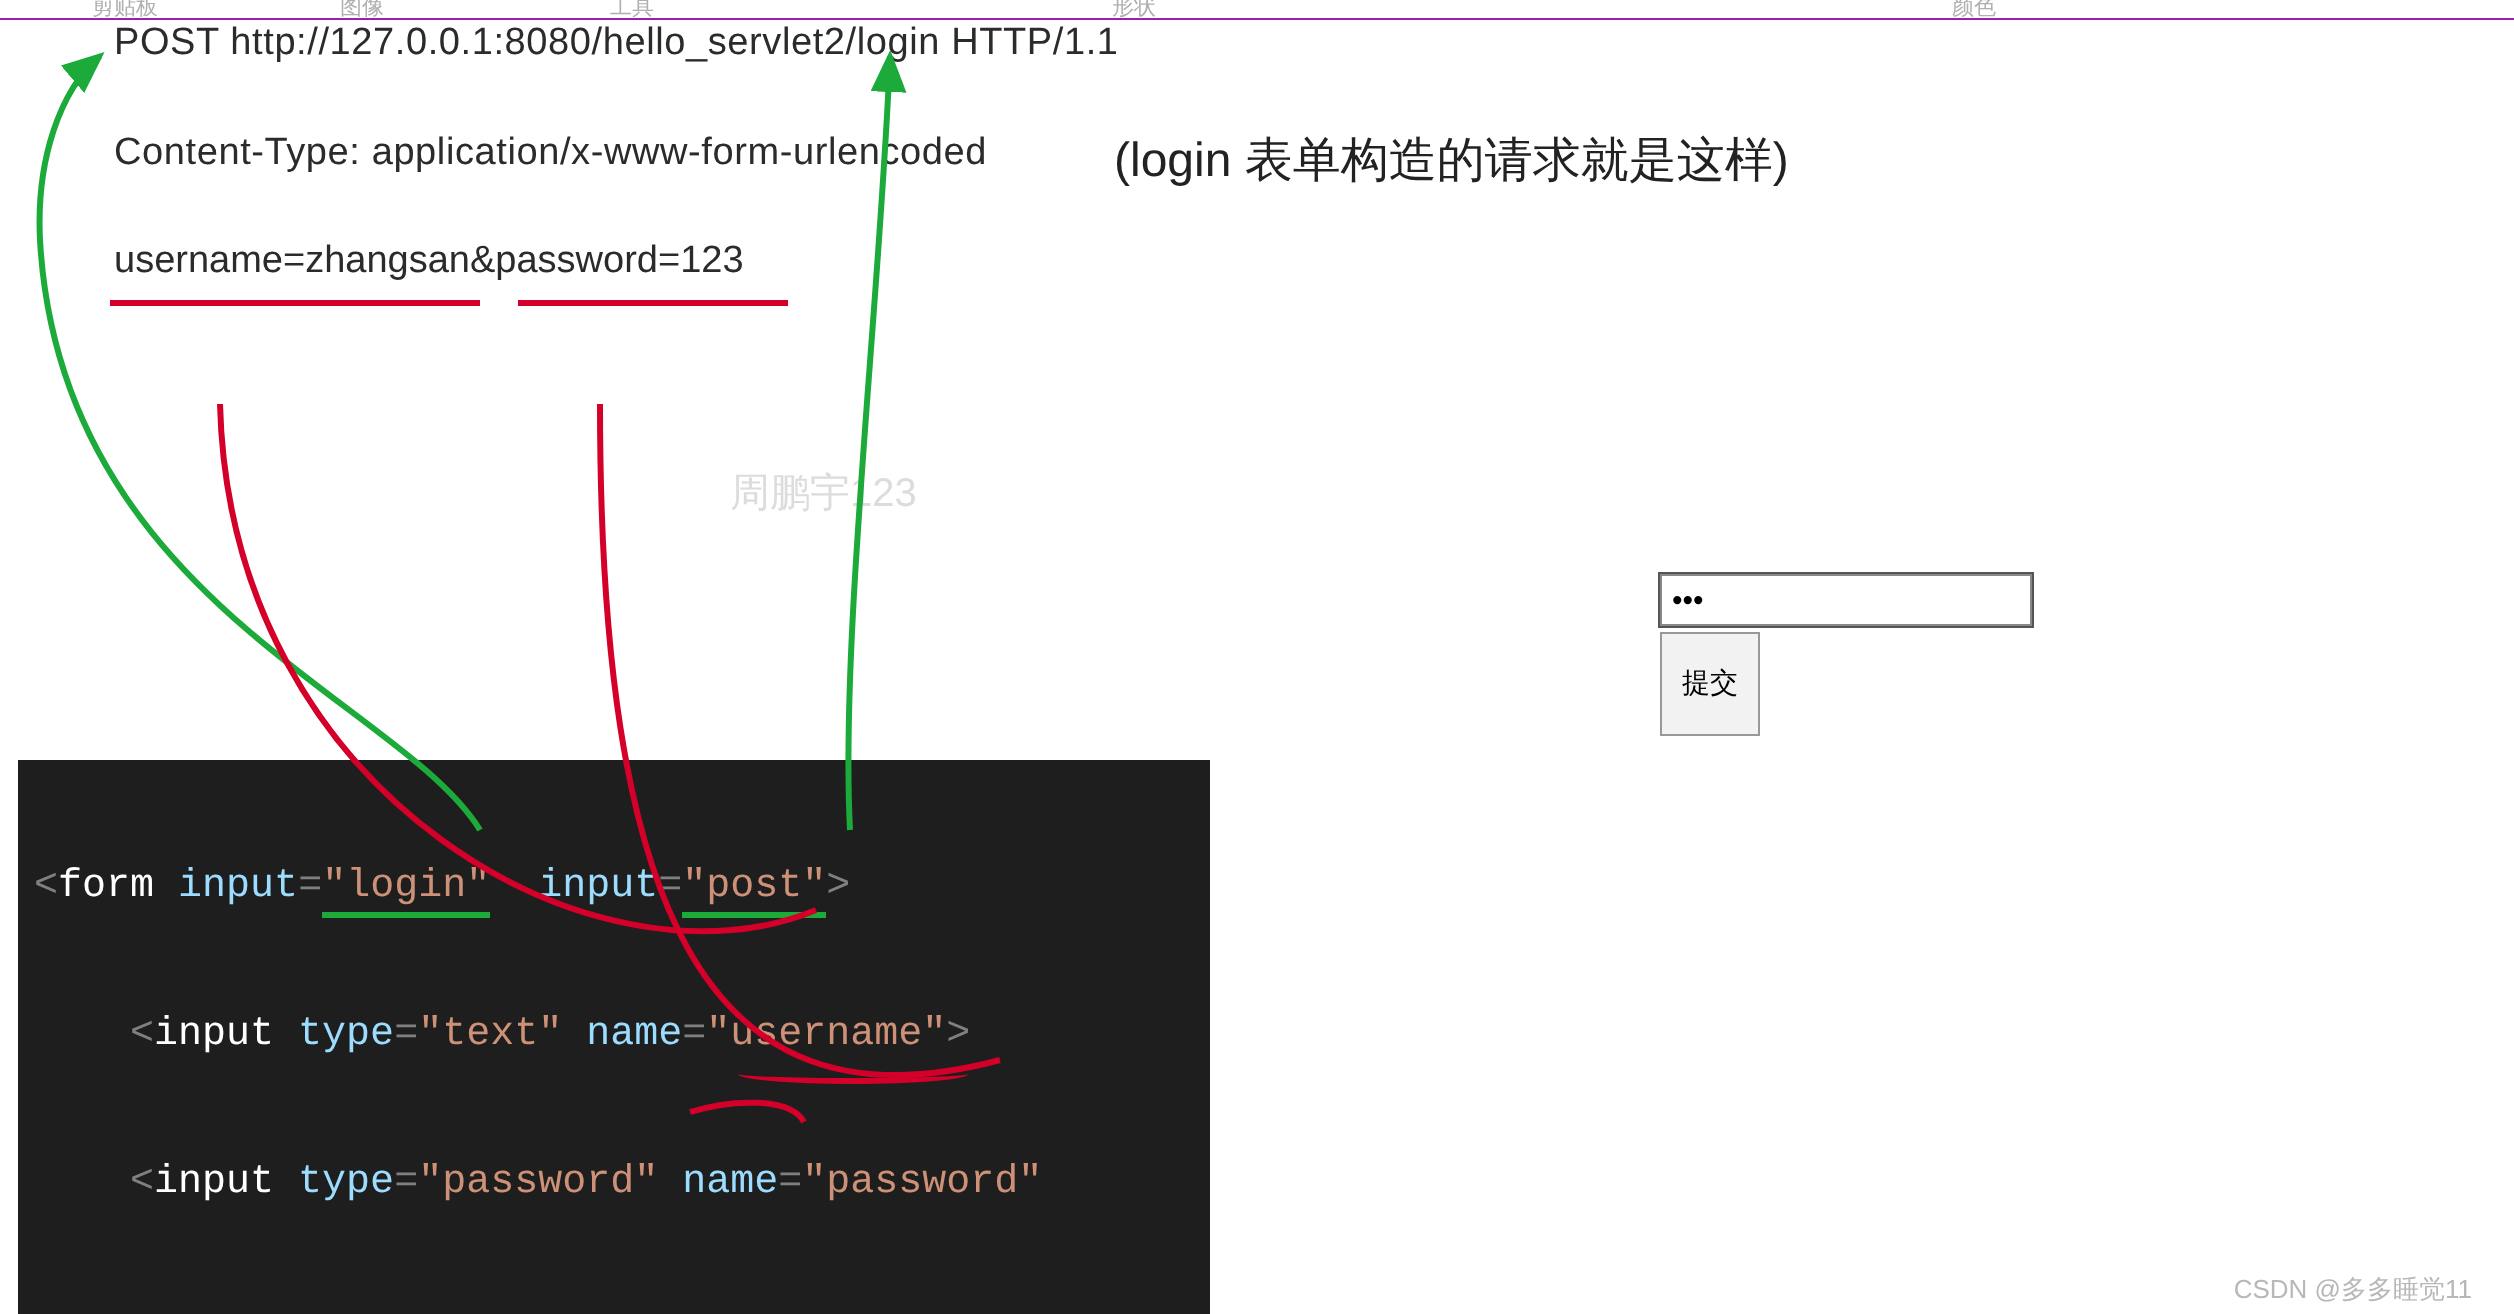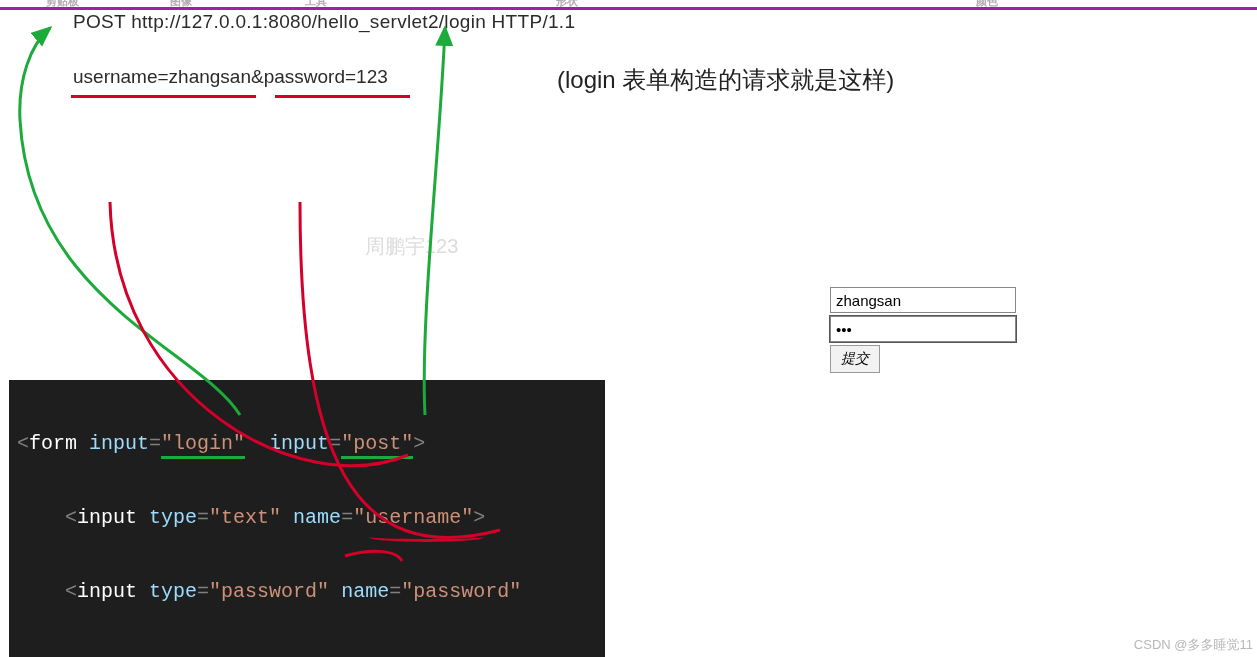--- a/index.html
+++ b/index.html
@@ -15,40 +15,39 @@
       position: relative;
       overflow: hidden;
     }
     
     .ribbon {
       position: absolute;
       top: 0;
       left: 0;
       right: 0;
       height: 10px;
-      border-bottom: 3px solid #a21caf;
+      border-bottom: 1px solid #a21caf;
       display: flex;
       align-items: flex-end;
       color: #b0b0b0;
       font-size: 11px;
-      font-weight: bold;
     }
     .ribbon span {
       position: absolute;
       bottom: -2px;
     }
     .ribbon .r1 { left: 46px; }
     .ribbon .r2 { left: 170px; }
     .ribbon .r3 { left: 305px; }
     .ribbon .r4 { left: 556px; }
     .ribbon .r5 { left: 976px; }
 
     .http-block {
       position: absolute;
-      left: 73px;
+      left: 57px;
       top: 9px;
       font-size: 19px;
       color: #2b2b2b;
       line-height: 1.4;
     }
     .http-line { margin-bottom: 28px; letter-spacing: 0.3px;}
     .body-line {
       position: relative;
       display:inline-block;
     }
@@ -105,24 +104,23 @@
       font-size: 15px;
       margin-bottom: 3px;
       font-family: Arial, sans-serif;
     }
     .form-preview input[type="password"] {
       box-shadow: 0 0 0 1px #555;
     }
     .form-preview button {
       border: 1px solid #999;
       background: #f2f2f2;
-      padding: 4px 10px;
+      padding: 16px 10px;
       font-size: 14px;
       cursor: pointer;
-      font-style: italic;
     }
 
     
     .code-block {
       position: absolute;
       left: 9px;
       top: 380px;
       width: 596px;
       background: #1e1e1e;
       color: #d4d4d4;
@@ -142,21 +140,21 @@
     .red-curve-small {
       position:absolute;
       left:352px; bottom:-6px;
       width:115px; height:10px;
       border-bottom:3px solid #d4002a;
       border-radius:0 0 50% 50%;
     }
 
     .footer {
       position: absolute;
-      right: 4px;
+      right: 21px;
       bottom: 3px;
       color: #b8b8b8;
       font-size: 13px;
       text-align: center;
     }
 
     
     .overlay {
       position: absolute;
       top: 0; left: 0;
@@ -171,34 +169,34 @@
 <div class="ribbon">
   <span class="r1">剪贴板</span>
   <span class="r2">图像</span>
   <span class="r3">工具</span>
   <span class="r4">形状</span>
   <span class="r5">颜色</span>
 </div>
 
 <div class="http-block">
   <div class="http-line">POST http://127.0.0.1:8080/hello_servlet2/login HTTP/1.1</div>
+  <div class="http-line">Content-Type: application/x-www-form-urlencoded</div>
   <div class="body-line">
     <span>username=zhangsan&amp;password=123</span>
     <span class="underline-red-1"></span>
     <span class="underline-red-2"></span>
   </div>
 </div>
 
 <div class="annotation">(login 表单构造的请求就是这样)</div>
 
 <div class="watermark1">周鹏宇123</div>
 <div class="watermark2"></div>
 
 <div class="form-preview">
-  <input type="text" value="zhangsan" style="">
   <input type="password" value="•••" style="">
   <button>提交</button>
 </div>
 
 <div class="code-block">
 <span class="code-line"><span class="punct">&lt;</span><span class="tag">form</span> <span class="attr">input</span><span class="punct">=</span><span class="str u-green">"login"</span>  <span class="attr">input</span><span class="punct">=</span><span class="str u-green">"post"</span><span class="punct">&gt;</span></span>
 <span class="code-line indent1"><span class="punct">&lt;</span><span class="tag">input</span> <span class="attr">type</span><span class="punct">=</span><span class="str">"text"</span> <span class="attr">name</span><span class="punct">=</span><span class="str">"username"</span><span class="punct">&gt;</span><span class="red-curve-small"></span></span>
 <span class="code-line indent1"><span class="punct">&lt;</span><span class="tag">input</span> <span class="attr">type</span><span class="punct">=</span><span class="str">"password"</span> <span class="attr">name</span><span class="punct">=</span><span class="str">"password"</span></span>
 
 

